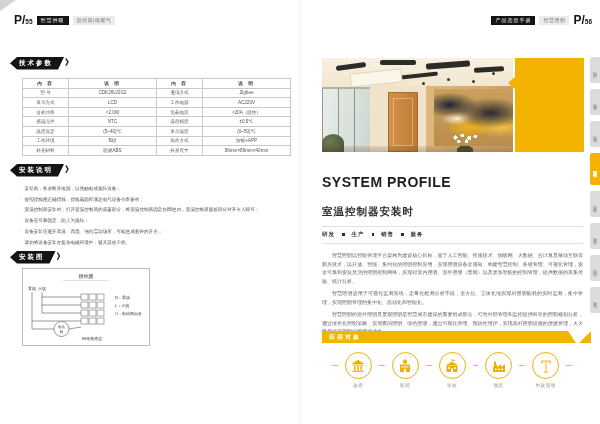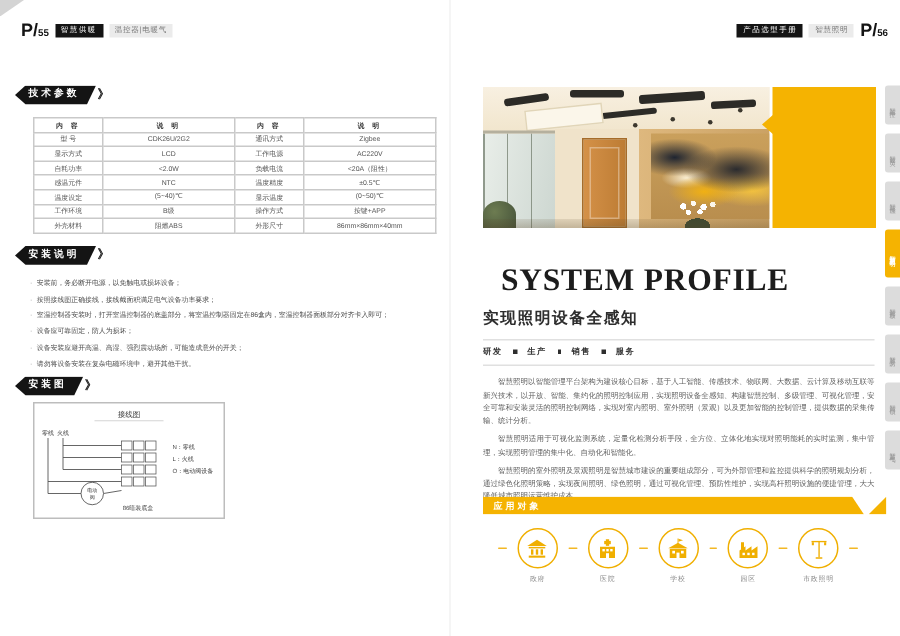--- a/index.html
+++ b/index.html
@@ -91,22 +91,22 @@
       border-top:7px solid rgba(0,0,0,0); border-bottom:7px solid rgba(0,0,0,0);
       border-right:8px solid #F5B301; }
 
   .side-tabs { left:590px; top:57px; width:10px; display:flex; flex-direction:column; }
   .side-tab { width:10px; height:26px; margin-bottom:6px; background:#dcdcdc;
       border-radius:2px 0 0 2px; color:#9a9a9a; font-size:4px;
       writing-mode:vertical-rl; text-orientation:upright;
       display:flex; align-items:center; justify-content:center; overflow:hidden; letter-spacing:1px; }
   .side-tab.active { background:#F5B301; color:#ffffff; height:32px; font-weight:bold; }
 
-  .rp-title { left:334px; top:174px; font-size:21px; font-weight:bold; color:#1c1c1c;
-      letter-spacing:0.5px;font-family:Liberation Serif, serif; }
+  .rp-title { left:322px; top:174px; font-size:14px; font-weight:bold; color:#1c1c1c;
+      letter-spacing:0.5px; }
   .rp-subtitle { left:322px; top:205px; font-size:10.5px; font-weight:bold; color:#2e2e2e;
       letter-spacing:1px; }
   .hrule { height:1px; background:#e0e0e0; width:261px; }
   .features { left:322px; top:231px; display:flex; align-items:center; gap:7px; }
   .feature { font-size:5.5px; font-weight:bold; color:#333; letter-spacing:1px; }
   .fsq { width:2.5px; height:2.5px; background:#2e2e2e; }
 
   .paras { left:322px; top:251px; width:261px; }
   .paras p { font-size:5px; line-height:1.7; color:#5f5f5f; text-align:justify;
       text-indent:2em; margin-bottom:4px; }
@@ -321,21 +321,21 @@
     <div class="side-tab">智能网关</div>
     <div class="side-tab">智能传感</div>
     <div class="side-tab active">智慧照明</div>
     <div class="side-tab">智能面板</div>
     <div class="side-tab">智慧安防</div>
     <div class="side-tab">智能门锁</div>
     <div class="side-tab">智慧电气</div>
   </div>
 
   <div class="abs rp-title">SYSTEM PROFILE</div>
-  <div class="abs rp-subtitle">实现照明设备全感知</div>
+  <div class="abs rp-subtitle">室温控制器安装时</div>
 
   <div class="abs hrule" style="left:322px; top:226px;"></div>
   <div class="abs features">
     <span class="feature">研发</span>
     <span class="fsq"></span>
     <span class="feature">生产</span>
     <span class="fsq"></span>
     <span class="feature">销售</span>
     <span class="fsq"></span>
     <span class="feature">服务</span>

